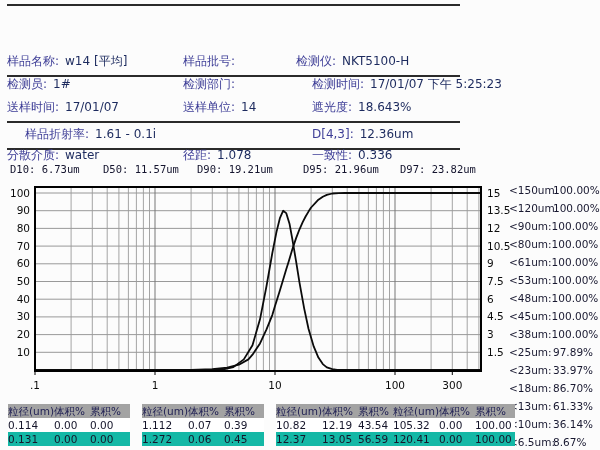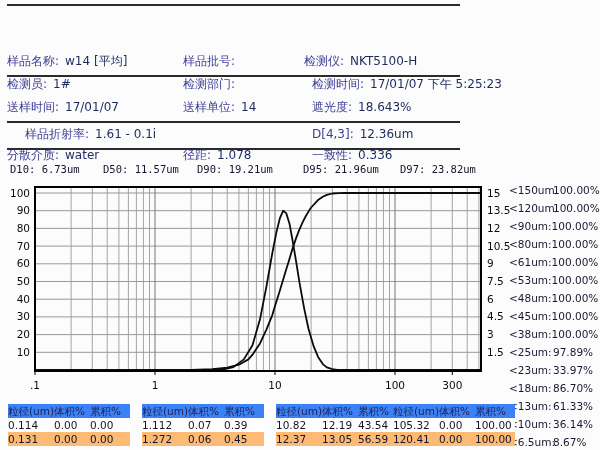--- a/index.html
+++ b/index.html
@@ -9,23 +9,23 @@
   .field{position:absolute;display:flex;gap:6px;font-size:12px;white-space:nowrap;line-height:14px;margin-top:44px;}
   .lbl{color:#3d3d96;}
   .val{color:#1c2a5e;}
   .dval{position:absolute;font-family:"DejaVu Sans Mono","Liberation Mono",monospace;
         font-size:10.5px;color:#14142e;white-space:nowrap;margin-top:35px;}
   .sz{position:absolute;left:509px;width:88px;display:flex;font-size:10.5px;color:#181830;
       line-height:12px;white-space:nowrap;}
   .sz .szl{width:44px;}
   .tg{position:absolute;top:404px;width:122px;font-size:10.5px;color:#15152a;}
   .tr{display:grid;grid-template-columns:46px 36px 40px;height:14px;line-height:14px;white-space:nowrap;}
-  .th{background:#3b82f6;color:#232355;}
+  .th{background:#a3a3a3;color:#232355;}
   .r1{background:#ffffff;}
-  .r2{background:#fdba74;}
+  .r2{background:#14b8a6;}
   #chart-svg{position:absolute;left:0;top:0;pointer-events:none;}
   #chart-svg text.tick{font-family:"DejaVu Sans","Liberation Sans",sans-serif;font-size:10.5px;fill:#0c0c0c;}
 </style>
 </head>
 <body>
 
 <div class="page">
 
   <svg id="chart-svg" width="600" height="450" viewBox="0 0 600 450">
       <clipPath id="plotclip">
@@ -113,21 +113,21 @@
   <div class="rule" style="top:148px"></div>
 
   <div class="field" style="left:7px;top:10px">
       <span class="lbl">样品名称:</span>
       <span class="val">w14 [平均]</span>
     </div>
   <div class="field" style="left:183px;top:10px">
       <span class="lbl">样品批号:</span>
       <span class="val"></span>
     </div>
-  <div class="field" style="left:304px;top:10px">
+  <div class="field" style="left:296px;top:10px">
       <span class="lbl">检测仪:</span>
       <span class="val">NKT5100-H</span>
     </div>
   <div class="field" style="left:7px;top:33px">
       <span class="lbl">检测员:</span>
       <span class="val">1#</span>
     </div>
   <div class="field" style="left:183px;top:33px">
       <span class="lbl">检测部门:</span>
       <span class="val"></span>

